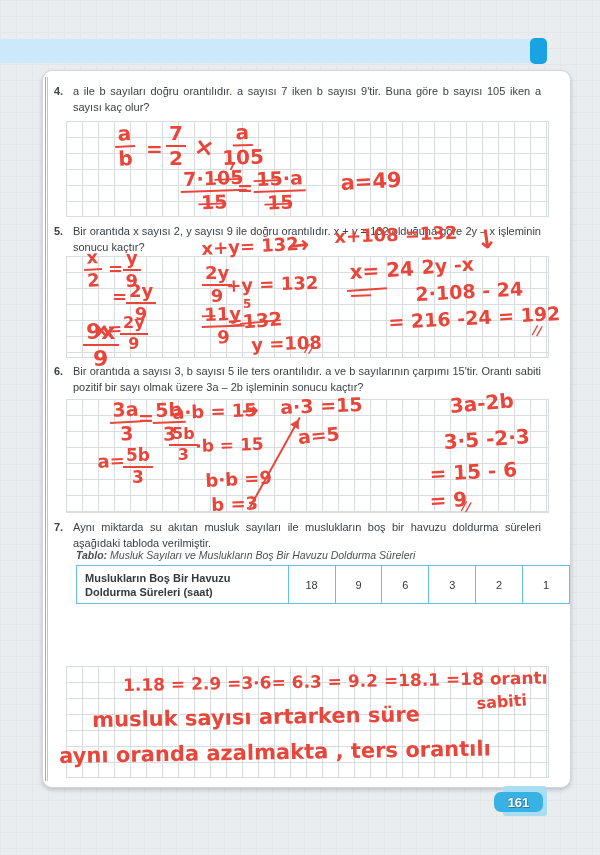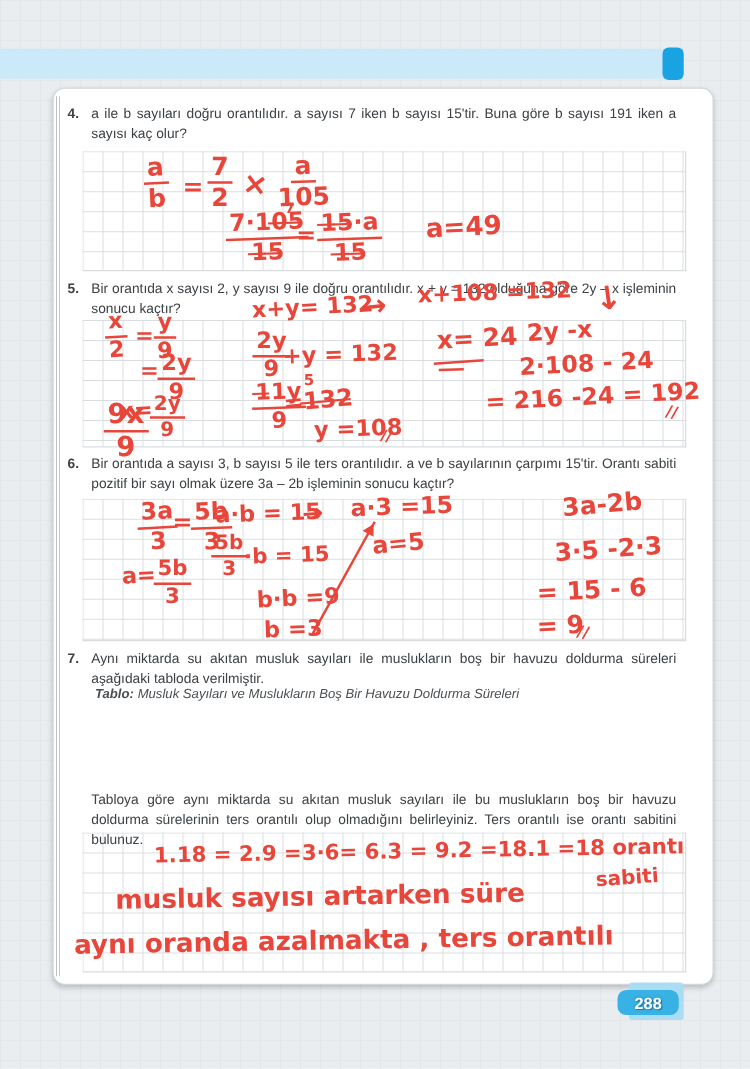--- a/index.html
+++ b/index.html
@@ -71,21 +71,21 @@
 <div class="card">
   <div class="card-line"></div>
 
   <div class="grid" style="top:50px;height:95px;"></div>
   <div class="grid" style="top:185px;height:101px;"></div>
   <div class="grid" style="top:328px;height:113px;"></div>
   <div class="grid" style="top:595px;height:111px;"></div>
 
   <div class="q" style="top:12px;">
     <span class="qno">4.</span>
-    <div class="qtext">a ile b sayıları doğru orantılıdır. a sayısı 7 iken b sayısı 15'tir. Buna göre b sayısı 191 iken a sayısı kaç olur?</div>
+    <div class="qtext">a ile b sayıları doğru orantılıdır. a sayısı 7 iken b sayısı 9'tir. Buna göre b sayısı 105 iken a sayısı kaç olur?</div>
   </div>
 
   <div class="q" style="top:152px;">
     <span class="qno">5.</span>
     <div class="qtext">Bir orantıda x sayısı 2, y sayısı 9 ile doğru orantılıdır. x + y = 132 olduğuna göre 2y – x işleminin sonucu kaçtır?</div>
   </div>
 
   <div class="q" style="top:292px;">
     <span class="qno">6.</span>
     <div class="qtext">Bir orantıda a sayısı 3, b sayısı 5 ile ters orantılıdır. a ve b sayılarının çarpımı 15'tir. Orantı sabiti pozitif bir sayı olmak üzere 3a – 2b işleminin sonucu kaçtır?</div>
@@ -95,24 +95,32 @@
     <span class="qno">7.</span>
     <div class="qtext">Aynı miktarda su akıtan musluk sayıları ile muslukların boş bir havuzu doldurma süreleri aşağıdaki tabloda verilmiştir.</div>
   </div>
 
   <div class="caption">
     <b>Tablo:</b><span>Musluk Sayıları ve Muslukların Boş Bir Havuzu Doldurma Süreleri</span>
   </div>
 
   <table class="dtable">
     <tbody>
+    <tr>
+      <th>Muslukların Boş Bir Havuzu Doldurma Süreleri (saat)</th>
+      <td>18</td>
+      <td>9</td>
+      <td>6</td>
+      <td>3</td>
+      <td>2</td>
+      <td>1</td>
+    </tr>
   </tbody>
     </table>
 
-  <div class="para">Tabloya göre aynı miktarda su akıtan musluk sayıları ile bu muslukların boş bir havuzu doldurma sürelerinin ters orantılı olup olmadığını belirleyiniz. Ters orantılı ise orantı sabitini bulunuz.</div>
 </div>
 
 <div class="hw-layer">
     <div class="hw hw-f" style="left: 114px; top: 124px; font-size: 20px; transform: rotate(-3deg);"><div class="num">a</div><div class="den">b</div></div>
     <div class="hw hw-t" style="left: 146px; top: 139px; font-size: 20px;">=</div>
     <div class="hw hw-f" style="left: 166px; top: 123px; font-size: 20px;"><div class="num">7</div><div class="den">2</div></div>
     <div class="hw hw-t" style="left: 196px; top: 134px; font-size: 24px; transform: rotate(8deg);">×</div>
     <div class="hw hw-f" style="left: 221px; top: 123px; font-size: 20px; transform: rotate(-2deg);"><div class="num">a</div><div class="den">105</div></div>
     <div class="hw hw-t" style="left: 228px; top: 161px; font-size: 11px;">7</div>
     <div class="hw hw-f" style="left: 180px; top: 170px; font-size: 19px; transform: rotate(-2deg);"><div class="num">7·10̶5̶</div><div class="den">1̶5̶</div></div>
@@ -165,14 +173,14 @@
     <div class="hw hw-t" style="left: 429px; top: 491px; font-size: 20px; transform: rotate(-3deg);">= 9</div>
     <div class="hw hw-t" style="left: 463px; top: 499px; font-size: 13px; transform: rotate(12deg);">//</div>
     <div class="hw hw-t" style="left: 123px; top: 677px; font-size: 17px; transform: rotate(-1deg);">1.18 = 2.9 =3·6= 6.3 = 9.2 =18.1 =18 orantı</div>
     <div class="hw hw-t" style="left: 476px; top: 696px; font-size: 16px; transform: rotate(-4deg);">sabiti</div>
     <div class="hw hw-t" style="left: 92px; top: 709px; font-size: 21px; transform: rotate(-1deg);">musluk sayısı artarken süre</div>
     <div class="hw hw-t" style="left: 59px; top: 745px; font-size: 21px; transform: rotate(-1deg);">aynı oranda azalmakta , ters orantılı</div>
   </div>
 
 <div class="badge-back"></div>
 <div class="badge">
-  <span>288</span>
+  <span>161</span>
 </div>
 
 </body></html>

